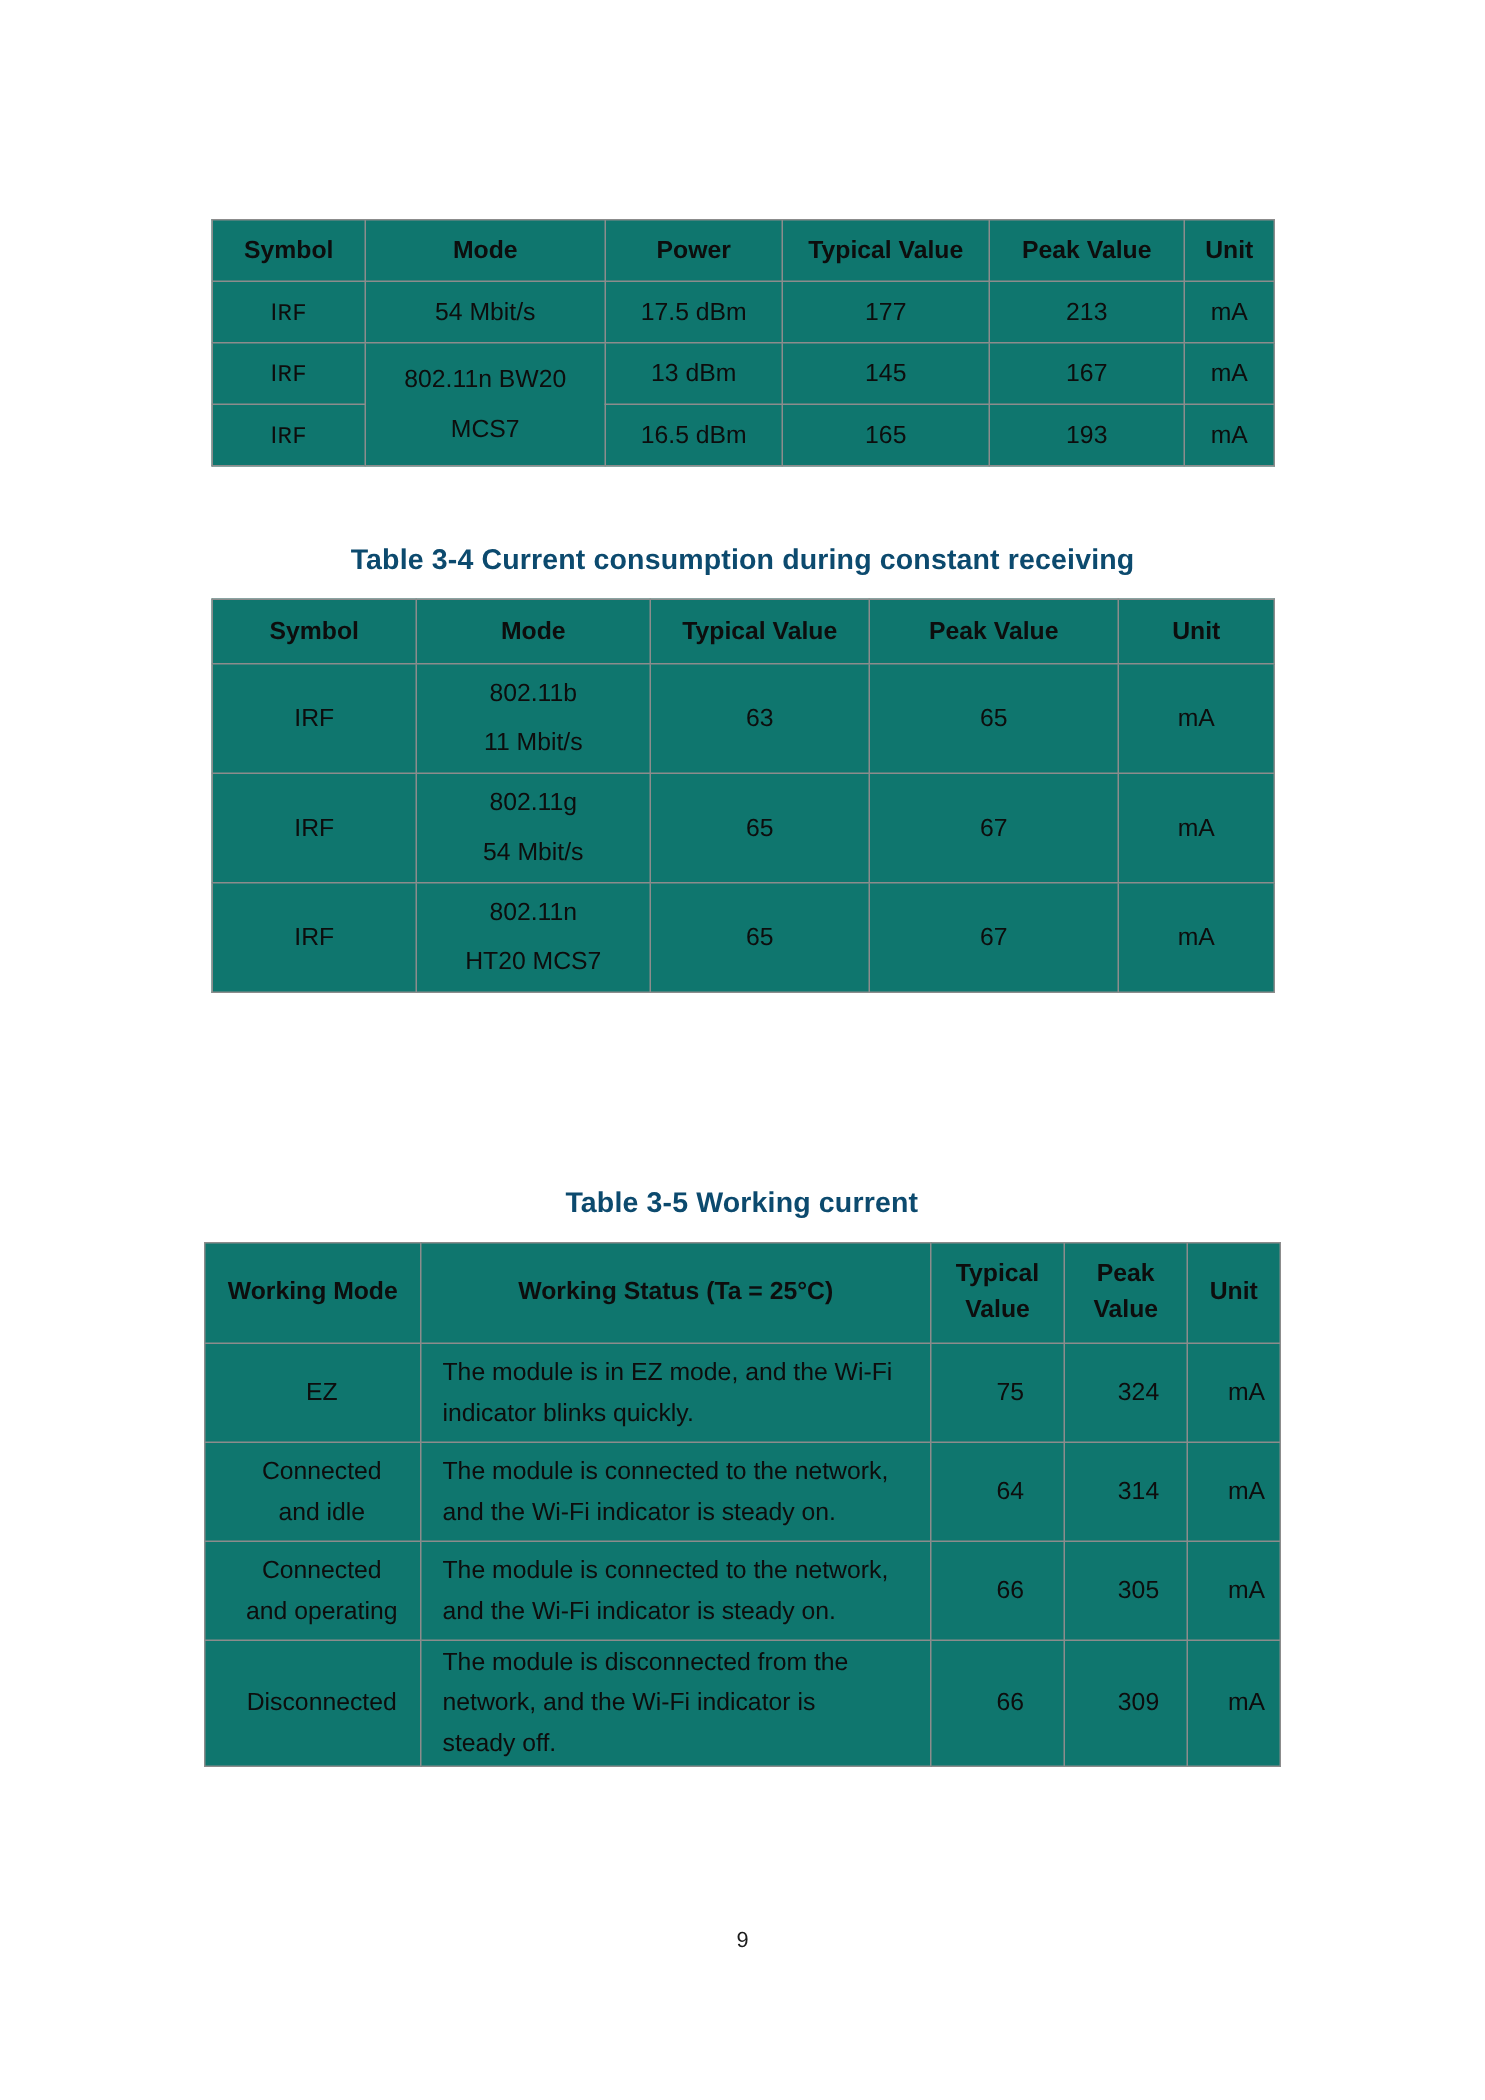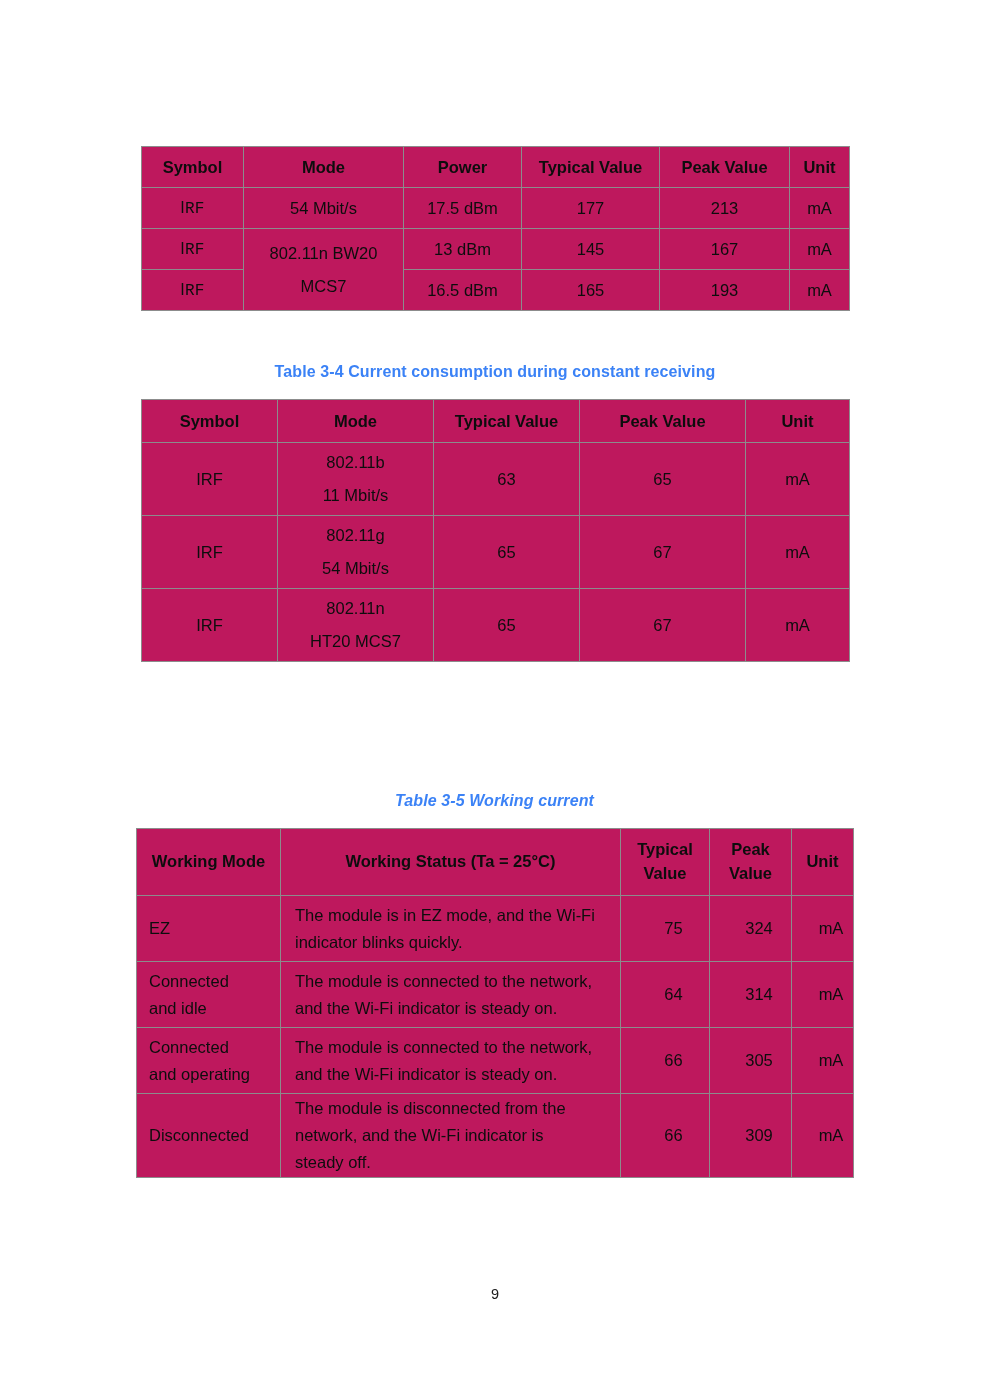--- a/index.html
+++ b/index.html
@@ -55,21 +55,21 @@
     right: 0;
     top: 67px;
     height: 1.6px;
     background: #2b2b2b;
   }
 
   
   table.doc-table {
     border-collapse: collapse;
     table-layout: fixed;
-    background: #be185d;
+    background: #0f766e;
   }
   table.doc-table td,
   table.doc-table th {
     border: 1px solid #8c8c8c;
     padding: 0;
     vertical-align: middle;
     text-align: center;
     font-weight: normal;
     font-size: 16.5px;
     color: #0d0d0d;
@@ -97,32 +97,31 @@
 
   .cell-2line {
     line-height: 1.95;
   }
 
   
   .caption {
     position: absolute;
     text-align: center;
     font-weight: bold;
-    font-size: 16px;
-    color: #3b82f6;
+    font-size: 19px;
+    color: #0c4a6e;
     letter-spacing: 0.1px;
   }
   .cap34 {
     left: 0; right: 0;
     top: 363px;
   }
   .cap35 {
     left: 0; right: 1px;
     top: 792px;
-    font-style: italic;
   }
 
   .t2 {
     position: absolute;
     left: 141px;
     top: 399px;
     width: 708px;
   }
   .t2 thead td { height: 42px; }
   .t2 tbody td { height: 72px; margin-top: 39px; }
@@ -143,21 +142,21 @@
 
   .t3 {
     position: absolute;
     left: 136px;
     top: 828px;
     width: 683px;
   }
   .t3 thead td { height: 66px; line-height: 1.45; }
   .t3 tbody td { height: 65px; padding-left: 17px; }
   .t3 td.mode-col {
-    text-align: left;
+    text-align: center;
     padding-left: 12px;
     line-height: 1.6;
   }
   .t3 td.status-col {
     text-align: left;
     padding-left: 14px;
     padding-right: 8px;
     line-height: 1.62;
   }
   .t3 tbody tr.tall td { height: 83px; }

